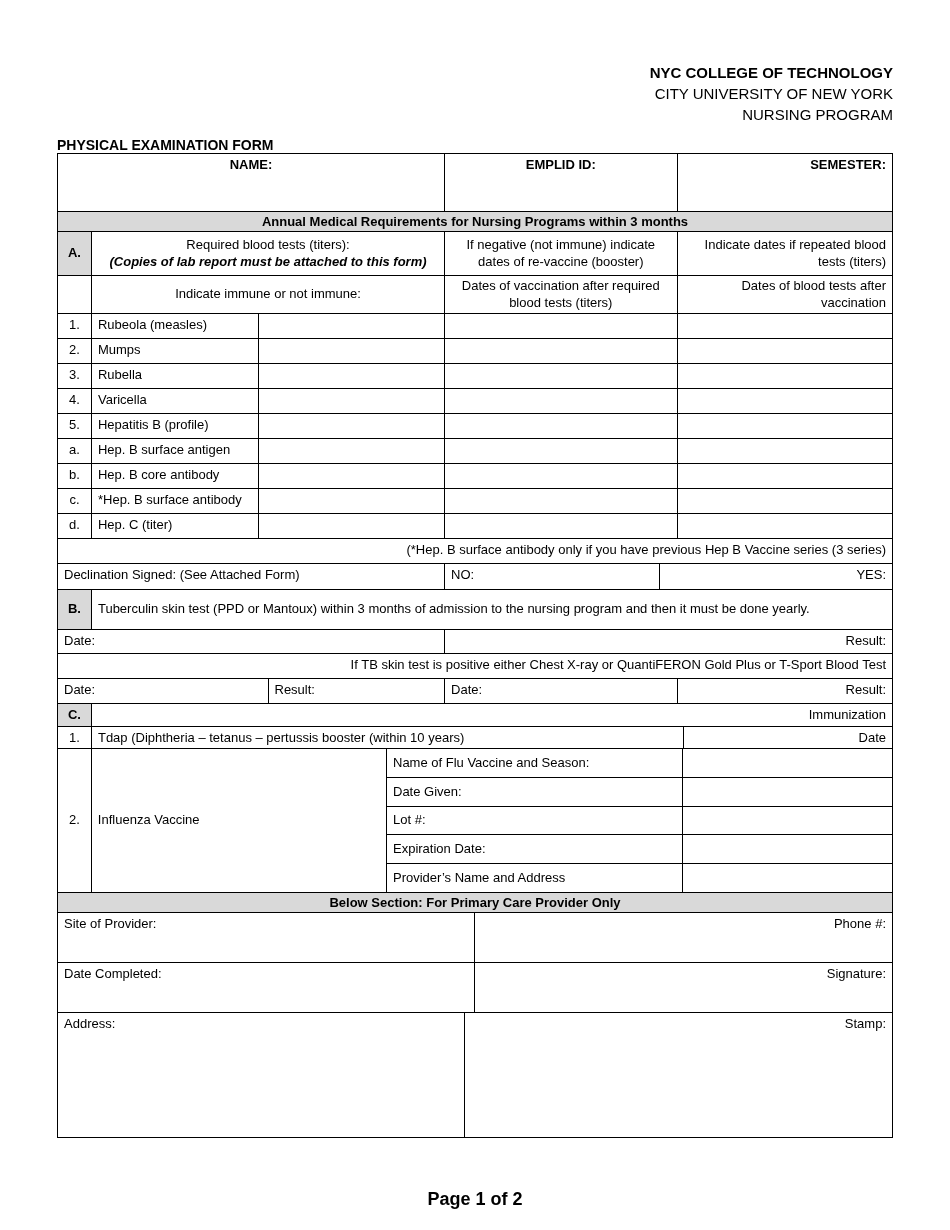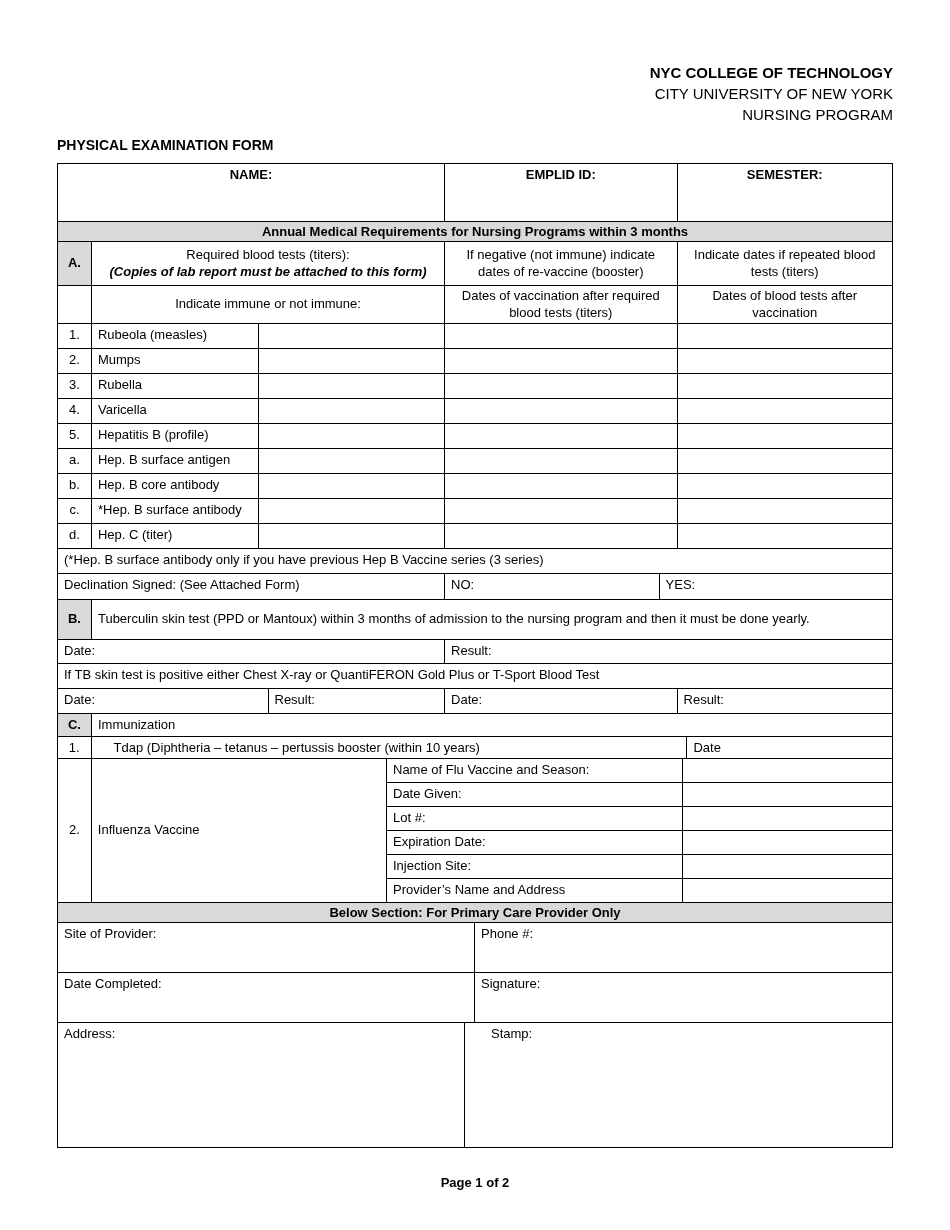--- a/index.html
+++ b/index.html
@@ -7,41 +7,41 @@
   body {
     width:950px; height:1230px;
     font-family:"Liberation Sans", sans-serif;
     color:#000;
   }
   .page { width:950px; height:1230px; padding:62px 57px 0 57px; }
 
   .org-header { text-align:right; font-size:15px; line-height:21px; }
   .org-header .org1 { font-weight:bold; }
 
-  .form-title { font-size:14px; font-weight:bold; margin-top:12px; margin-bottom:10px; }
+  .form-title { font-size:14px; font-weight:bold; margin-top:12px; }
 
   .form-table { width:836px; border:1px solid #000; font-size:13px; }
   .trow { display:flex; border-bottom:1px solid #000; }
   .form-table > .trow:last-child { border-bottom:none; }
   .cell { border-right:1px solid #000; padding:3px 6px; line-height:1.25; }
-  .cell:last-child { border-right:none; }
+  .cell:last-child { border-right:none;text-align:right; }
 
   
   .w-num   { width:34px; }
   .w-label { width:167px; }
   .w-input { width:187px; }
   .w-c3    { width:233px; }
   .w-c4    { width:215px; }
   .w-name  { width:388px; }
   .w-mid   { width:354px; }
   .w-rest  { width:802px; }
   .w-res448{ width:448px; }
   .w-d1    { width:211px; }
   .w-r1    { width:177px; }
-  .w-tdap  { width:593px;margin-left:16px; }
+  .w-tdap  { width:593px; }
   .w-date209 { width:209px; }
   .w-flulab  { width:297px; }
   .w-sub     { width:296px; }
   .w-half  { width:418px; }
 
   
   .id-row       { height:58px; }
   .a-header     { height:44px; }
   .sub-header   { height:38px; }
   .test-row     { height:25px; }
@@ -67,21 +67,21 @@
   .tc    { text-align:center; }
   .vc    { display:flex; align-items:center; }
   .vcc   { display:flex; flex-direction:column; align-items:center; justify-content:center; text-align:center; }
   .top-center { text-align:center; font-weight:bold; }
 
   .flu-sub { width:505px; display:flex; flex-direction:column; }
   .flu-row { display:flex; flex:1; border-bottom:1px solid #000; }
   .flu-sub .flu-row:last-child { border-bottom:none; }
   .flu-row .cell { display:flex; align-items:center; }
 
-  .footer { width:836px; text-align:center; font-weight:bold; font-size:13px; margin-top:27px; }
+  .footer { width:836px; text-align:center; font-weight:bold; font-size:18px; margin-top:51px; }
 </style>
 </head>
 <body>
 
 <div class="page">
 
   <div class="org-header">
     <div class="org1">NYC COLLEGE OF TECHNOLOGY</div>
     <div>CITY UNIVERSITY OF NEW YORK</div>
     <div>NURSING PROGRAM</div>
@@ -260,24 +260,20 @@
         </div>
         <div class="flu-row">
           <div class="cell w-sub">Lot #:</div>
           <div class="cell w-date209"></div>
         </div>
         <div class="flu-row">
           <div class="cell w-sub">Expiration Date:</div>
           <div class="cell w-date209"></div>
         </div>
         <div class="flu-row">
-          <div class="cell w-sub">Injection Site:</div>
-          <div class="cell w-date209"></div>
-        </div>
-        <div class="flu-row">
           <div class="cell w-sub">Provider’s Name and Address</div>
           <div class="cell w-date209"></div>
         </div>
       </div>
     </div>
 
     <div class="trow banner">Below Section: For Primary Care Provider Only</div>
 
     <div class="trow prov-row">
       <div class="cell w-half">

